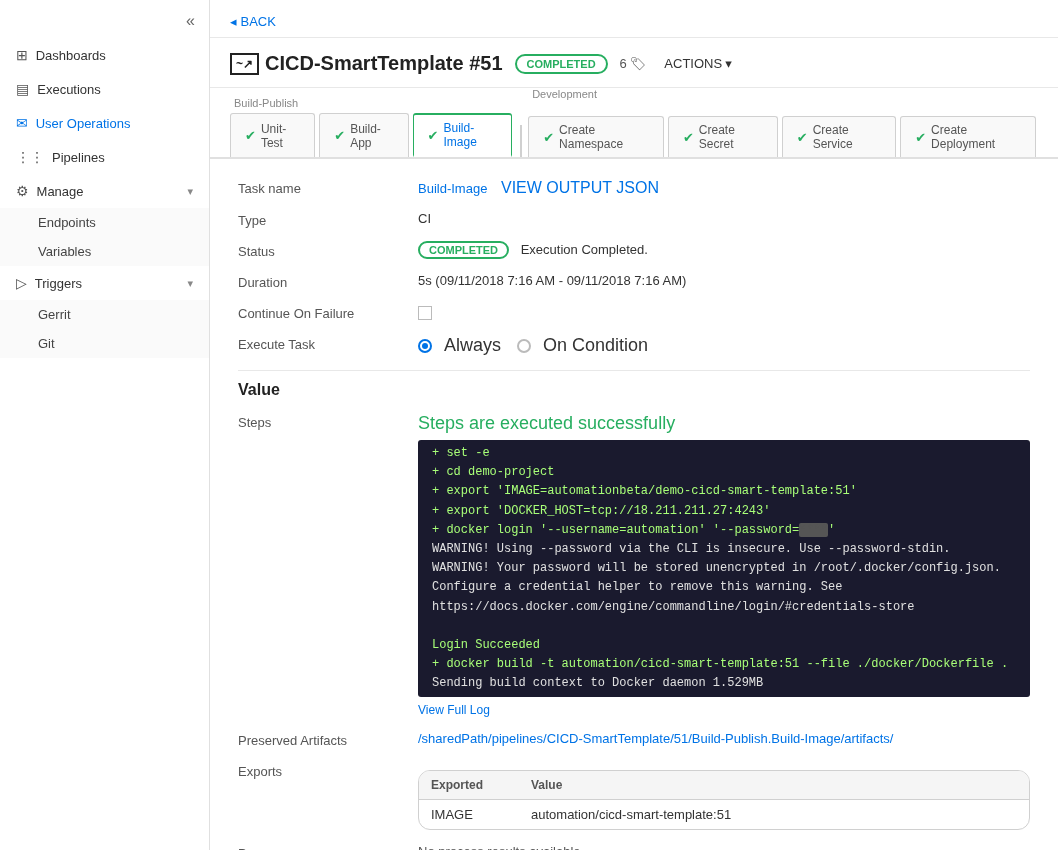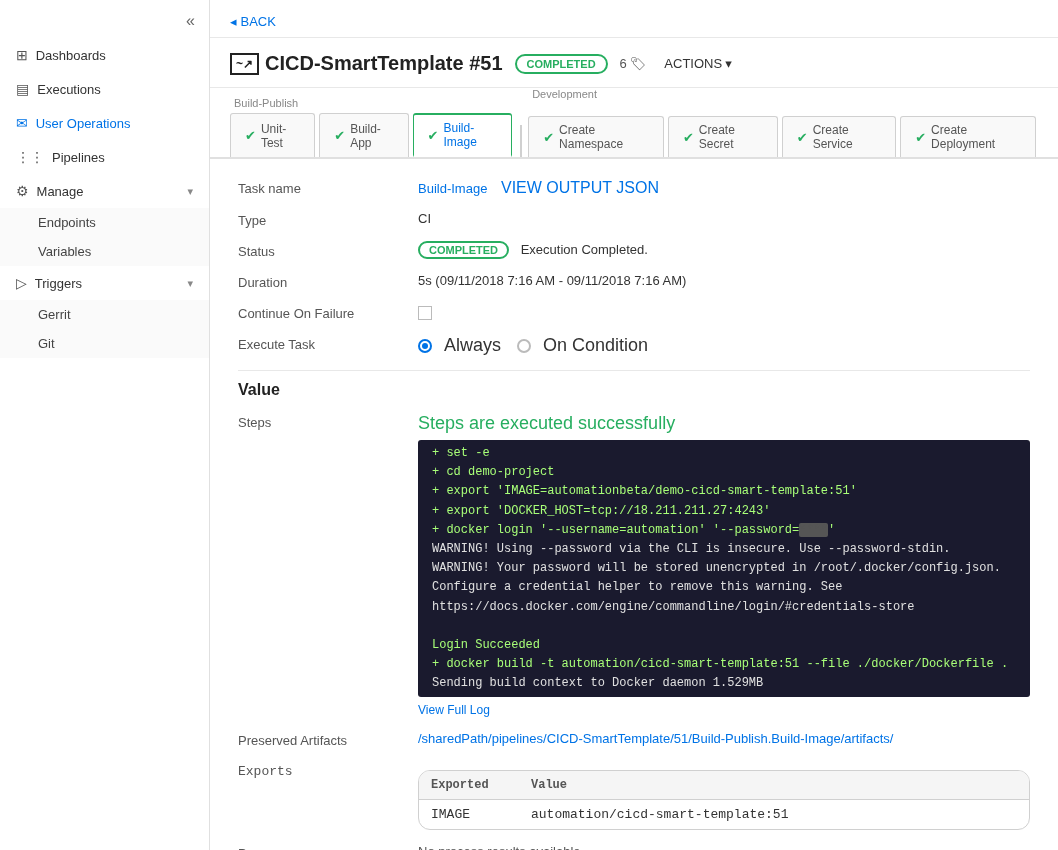--- a/index.html
+++ b/index.html
@@ -298,21 +298,21 @@
       </span>
     </div>
 
     <div class="field-row">
       <span class="field-label">Preserved Artifacts</span>
       <span class="field-value">
         <a class="artifacts-path">/sharedPath/pipelines/CICD-SmartTemplate/51/Build-Publish.Build-Image/artifacts/</a>
       </span>
     </div>
 
-    <div class="field-row" style="align-items:flex-start;font-family:Liberation Mono, monospace;">
+    <div class="field-row" style="align-items:flex-start;">
       <span class="field-label">Exports</span>
       <span class="field-value">
         <div class="exports-table">
           <div class="exports-table-header">
             <div class="col col-key">Exported</div>
             <div class="col col-val">Value</div>
           </div>
           <div class="exports-table-row">
             <div class="col col-key">IMAGE</div>
             <div class="col col-val">automation/cicd-smart-template:51</div>

